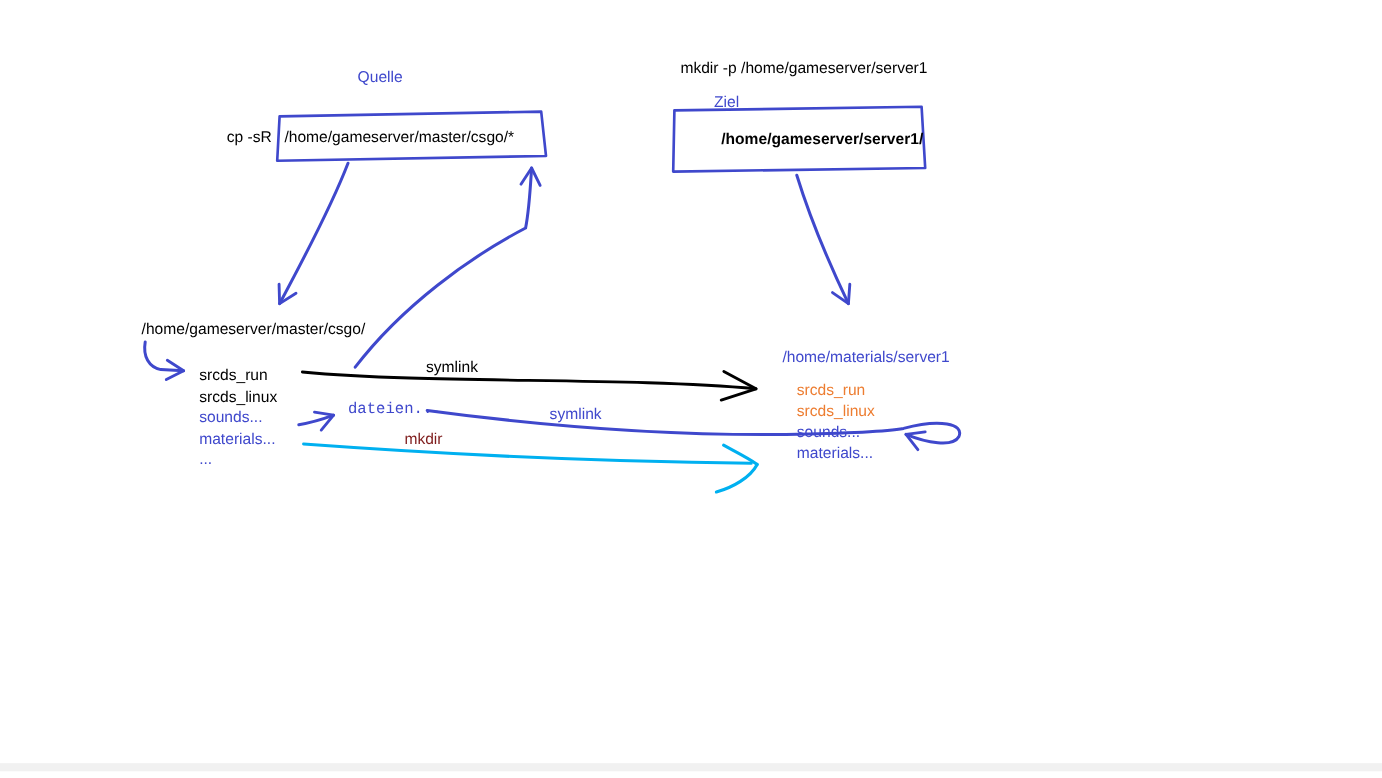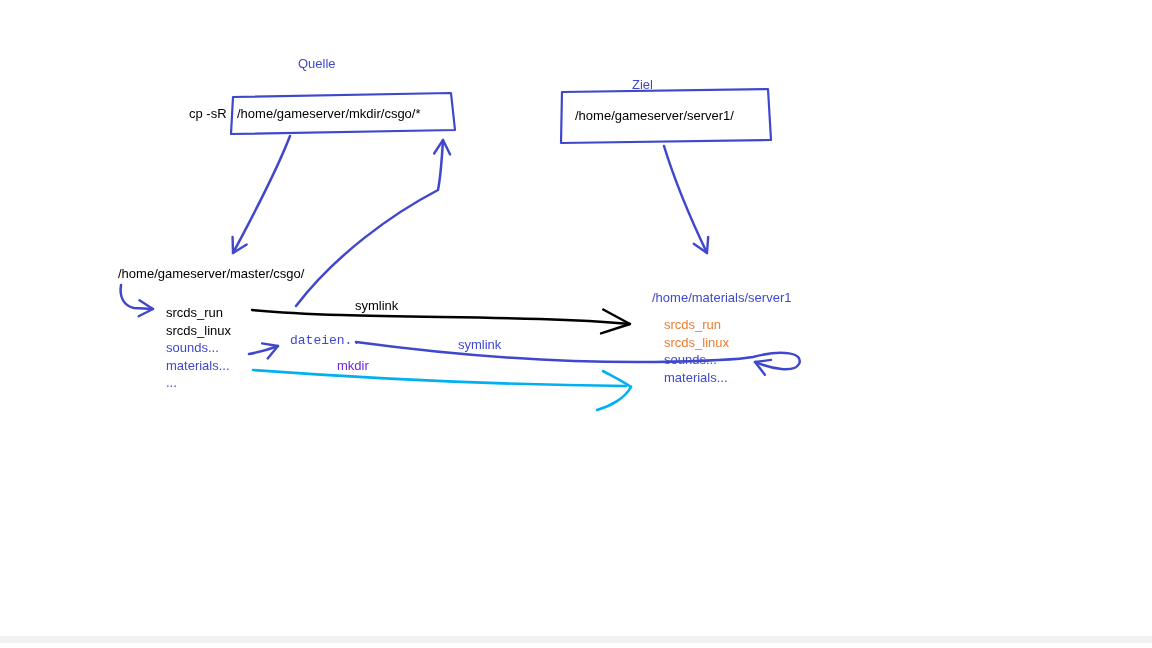--- a/index.html
+++ b/index.html
@@ -13,21 +13,21 @@
   svg.overlay{position:absolute;left:0;top:0;width:1152px;height:648px;}
   .t{
     position:absolute;
     font-size:13px;
     line-height:16px;
     white-space:nowrap;
     color:#000000;
   }
   .c-blue{color:#3f48cc;}
   .c-orange{color:#ed7d31;}
-  .c-cyan{color:#6d28d9;}
+  .c-cyan{color:#7f1d1d;}
   .c-black{color:#000000;}
   .tree{position:absolute;}
   .tree .row{font-size:13px;line-height:17.5px;white-space:nowrap;}
   .bottom-strip{
     position:absolute;left:0;bottom:0;width:1152px;height:7px;
     background:#f1f1f1;
   }
 </style>
 </head>
 <body>
@@ -62,28 +62,29 @@
 
     <path d="M356,342 C460,356 560,363 655,362 C710,361 742,359 753,357 C783,349 804,353 799,364 C794,373 772,369 755,362" fill="none" stroke="#3f48cc" stroke-width="2.5" stroke-linecap="round" marker-end="url(#ahBlue)"></path>
 
     <path d="M253,370 C390,380 520,385 626,386" fill="none" stroke="#00b0f0" stroke-width="2.6" stroke-linecap="round"></path>
     <path d="M603,371 C614,377 624,382 631,387" fill="none" stroke="#00b0f0" stroke-width="2.6" stroke-linecap="round"></path>
     <path d="M631,387 C625,398 611,406 597,410" fill="none" stroke="#00b0f0" stroke-width="2.6" stroke-linecap="round"></path>
   </svg>
 
   <div class="t c-blue" style="left:298px;top:56px;">Quelle</div>
 
+  <div class="t" style="left:567px;top:49px;">mkdir -p /home/gameserver/server1</div>
 
-  <div class="t c-blue" style="left:632px;top:77px;">Ziel</div>
+  <div class="t c-blue" style="left:595px;top:77px;">Ziel</div>
 
   <div class="t" style="left:189px;top:106px;">cp -sR</div>
 
-  <div class="t" style="left:237px;top:106px;">/home/gameserver/mkdir/csgo/*</div>
+  <div class="t" style="left:237px;top:106px;">/home/gameserver/master/csgo/*</div>
 
-  <div class="t" style="left:575px;top:108px;">/home/gameserver/server1/</div>
+  <div class="t" style="left:601px;top:108px;font-weight:bold;">/home/gameserver/server1/</div>
 
   <div class="t" style="left:118px;top:266px;text-align:center;">/home/gameserver/master/csgo/</div>
 
   <div class="tree" style="left:166px;top:304px;">
     <div class="row c-black">srcds_run</div>
     <div class="row c-black">srcds_linux</div>
     <div class="row c-blue">sounds...</div>
     <div class="row c-blue">materials...</div>
     <div class="row c-blue">...</div>
   </div>

